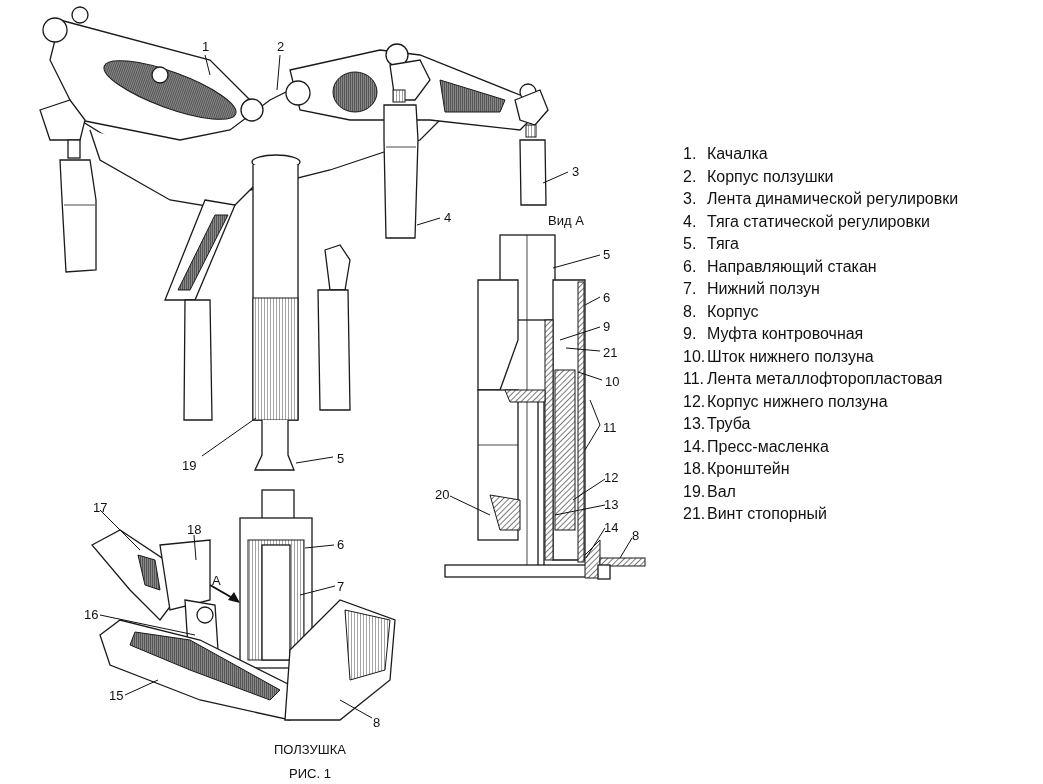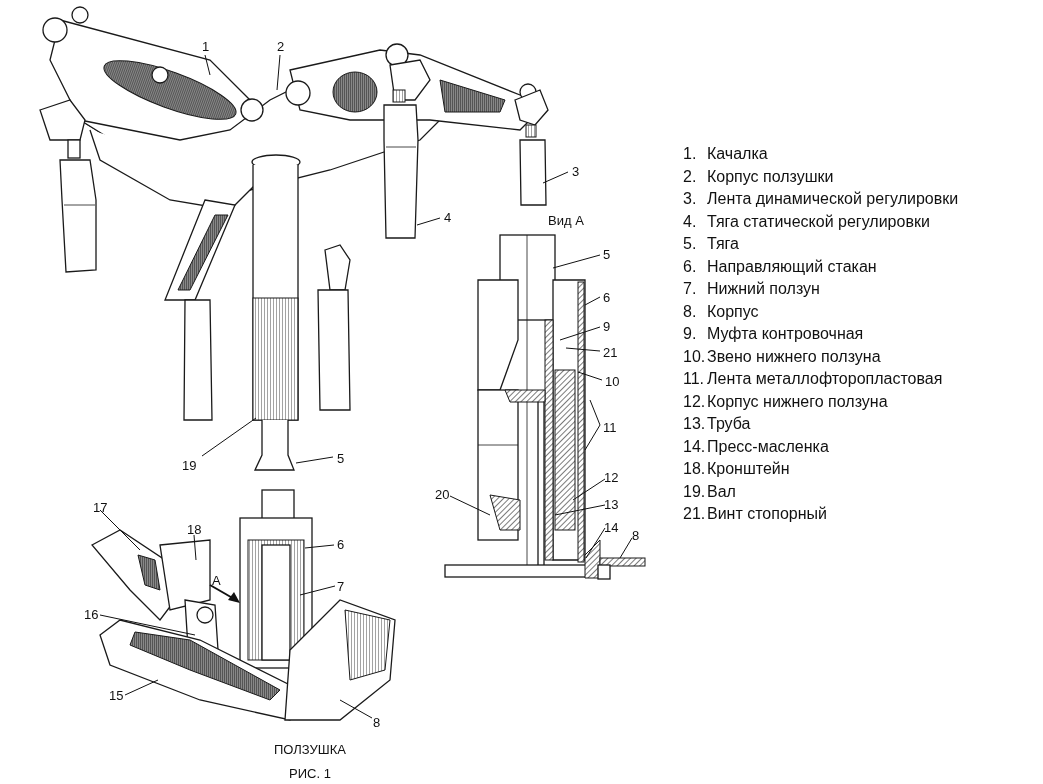--- a/index.html
+++ b/index.html
@@ -201,21 +201,21 @@
 <ol id="legend">
   <li><span class="num">1.</span><span>Качалка</span></li>
   <li><span class="num">2.</span><span>Корпус ползушки</span></li>
   <li><span class="num">3.</span><span>Лента динамической регулировки</span></li>
   <li><span class="num">4.</span><span>Тяга статической регулировки</span></li>
   <li><span class="num">5.</span><span>Тяга</span></li>
   <li><span class="num">6.</span><span>Направляющий стакан</span></li>
   <li><span class="num">7.</span><span>Нижний ползун</span></li>
   <li><span class="num">8.</span><span>Корпус</span></li>
   <li><span class="num">9.</span><span>Муфта контровочная</span></li>
-  <li><span class="num">10.</span><span>Звено нижнего ползуна</span></li>
+  <li><span class="num">10.</span><span>Шток нижнего ползуна</span></li>
   <li><span class="num">11.</span><span>Лента металлофторопластовая</span></li>
   <li><span class="num">12.</span><span>Корпус нижнего ползуна</span></li>
   <li><span class="num">13.</span><span>Труба</span></li>
   <li><span class="num">14.</span><span>Пресс-масленка</span></li>
   <li><span class="num">18.</span><span>Кронштейн</span></li>
   <li><span class="num">19.</span><span>Вал</span></li>
   <li><span class="num">21.</span><span>Винт стопорный</span></li>
 </ol>
 
 <div id="caption">

